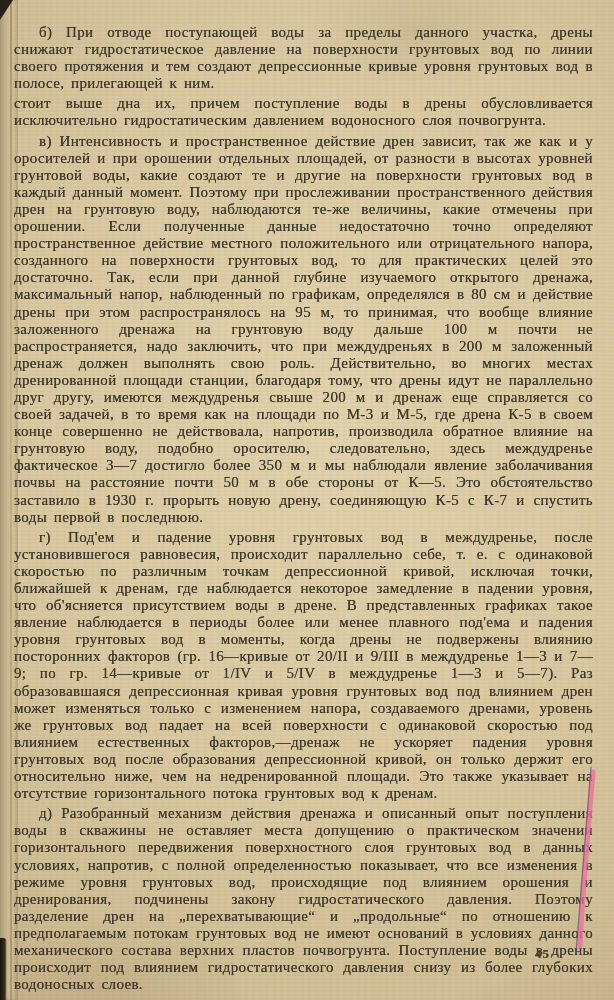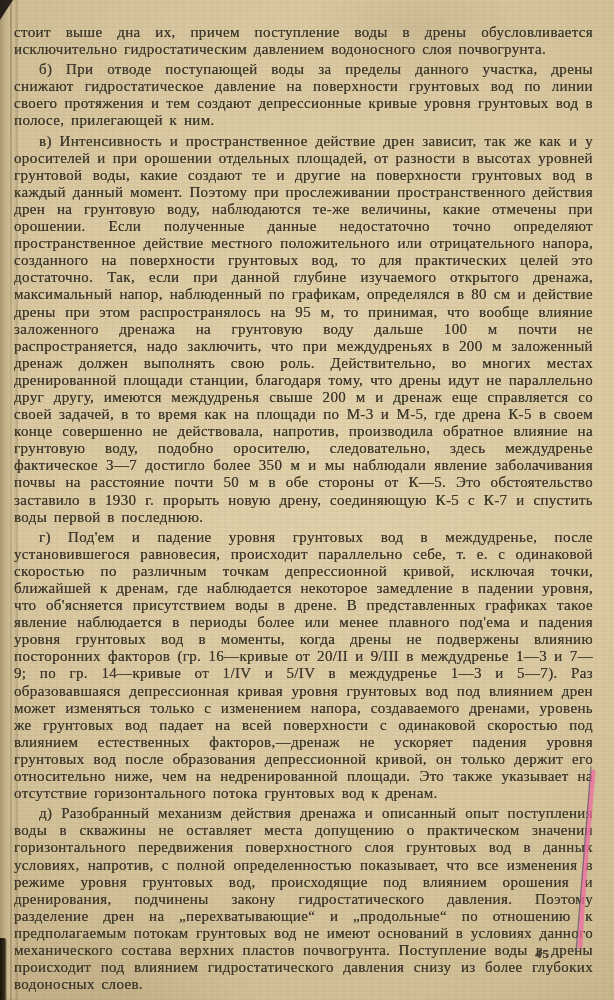--- a/index.html
+++ b/index.html
@@ -68,22 +68,22 @@
 
 <div class="scan">
 
   <div class="texture"></div>
   <div class="binding"></div>
   <div class="binding-line"></div>
   <div class="corner-notch"></div>
   <div class="bottom-edge"></div>
 
   <div class="text-col">
+    <p class="para indent">б) При отводе поступающей воды за пределы данного участка, дрены снижают гидростатическое давление на поверхности грунтовых вод по линии своего протяжения и тем создают депрессионные кривые уровня грунтовых вод в полосе, прилегающей к ним.</p>
     <p class="para">стоит выше дна их, причем поступление воды в дрены обусловливается исключительно гидростатическим давлением водоносного слоя почвогрунта.</p>
-    <p class="para indent">б) При отводе поступающей воды за пределы данного участка, дрены снижают гидростатическое давление на поверхности грунтовых вод по линии своего протяжения и тем создают депрессионные кривые уровня грунтовых вод в полосе, прилегающей к ним.</p>
     <p class="para indent">в) Интенсивность и пространственное действие дрен зависит, так же как и у оросителей и при орошении отдельных площадей, от разности в высотах уровней грунтовой воды, какие создают те и другие на поверхности грунтовых вод в каждый данный момент. Поэтому при прослеживании пространственного действия дрен на грунтовую воду, наблюдаются те-же величины, какие отмечены при орошении. Если полученные данные недостаточно точно определяют пространственное действие местного положительного или отрицательного напора, созданного на поверхности грунтовых вод, то для практических целей это достаточно. Так, если при данной глубине изучаемого открытого дренажа, максимальный напор, наблюденный по графикам, определялся в 80 см и действие дрены при этом распространялось на 95 м, то принимая, что вообще влияние заложенного дренажа на грунтовую воду дальше 100 м почти не распространяется, надо заключить, что при междудреньях в 200 м заложенный дренаж должен выполнять свою роль. Действительно, во многих местах дренированной площади станции, благодаря тому, что дрены идут не параллельно друг другу, имеются междудренья свыше 200 м и дренаж еще справляется со своей задачей, в то время как на площади по М-3 и М-5, где дрена К-5 в своем конце совершенно не действовала, напротив, производила обратное влияние на грунтовую воду, подобно оросителю, следовательно, здесь междудренье фактическое 3—7 достигло более 350 м и мы наблюдали явление заболачивания почвы на расстояние почти 50 м в обе стороны от К—5. Это обстоятельство заставило в 1930 г. прорыть новую дрену, соединяющую К-5 с К-7 и спустить воды первой в последнюю.</p>
     <p class="para indent">г) Под'ем и падение уровня грунтовых вод в междудренье, после установившегося равновесия, происходит параллельно себе, т. е. с одинаковой скоростью по различным точкам депрессионной кривой, исключая точки, ближайшей к дренам, где наблюдается некоторое замедление в падении уровня, что об'ясняется присутствием воды в дрене. В представленных графиках такое явление наблюдается в периоды более или менее плавного под'ема и падения уровня грунтовых вод в моменты, когда дрены не подвержены влиянию посторонних факторов (гр. 16—кривые от 20/II и 9/III в междудренье 1—3 и 7—9; по гр. 14—кривые от 1/IV и 5/IV в междудренье 1—3 и 5—7). Раз образовавшаяся депрессионная кривая уровня грунтовых вод под влиянием дрен может изменяться только с изменением напора, создаваемого дренами, уровень же грунтовых вод падает на всей поверхности с одинаковой скоростью под влиянием естественных факторов,—дренаж не ускоряет падения уровня грунтовых вод после образования депрессионной кривой, он только держит его относительно ниже, чем на недренированной площади. Это также указывает на отсутствие горизонтального потока грунтовых вод к дренам.</p>
     <p class="para indent">д) Разобранный механизм действия дренажа и описанный опыт поступления воды в скважины не оставляет места допущению о практическом значении горизонтального передвижения поверхностного слоя грунтовых вод в данных условиях, напротив, с полной определенностью показывает, что все изменения в режиме уровня грунтовых вод, происходящие под влиянием орошения и дренирования, подчинены закону гидростатического давления. Поэтому разделение дрен на „перехватывающие“ и „продольные“ по отношению к предполагаемым потокам грунтовых вод не имеют оснований в условиях данного механического состава верхних пластов почвогрунта. Поступление воды в дрены происходит под влиянием гидростатического давления снизу из более глубоких водоносных слоев.</p>
   </div>
 
   <svg class="mark-svg" width="614" height="1000" viewBox="0 0 614 1000">
     <path d="M 593 772 C 589 822, 583 882, 580 946" fill="none" stroke-width="5" stroke-linecap="round" opacity="0.78" stroke="#ee6f9f"></path>
     <path d="M 591 767 C 587 822, 581 888, 576 953" fill="none" stroke-width="1.3" stroke-linecap="round" opacity="0.65" stroke="#4d5069"></path>
   </svg>
 

